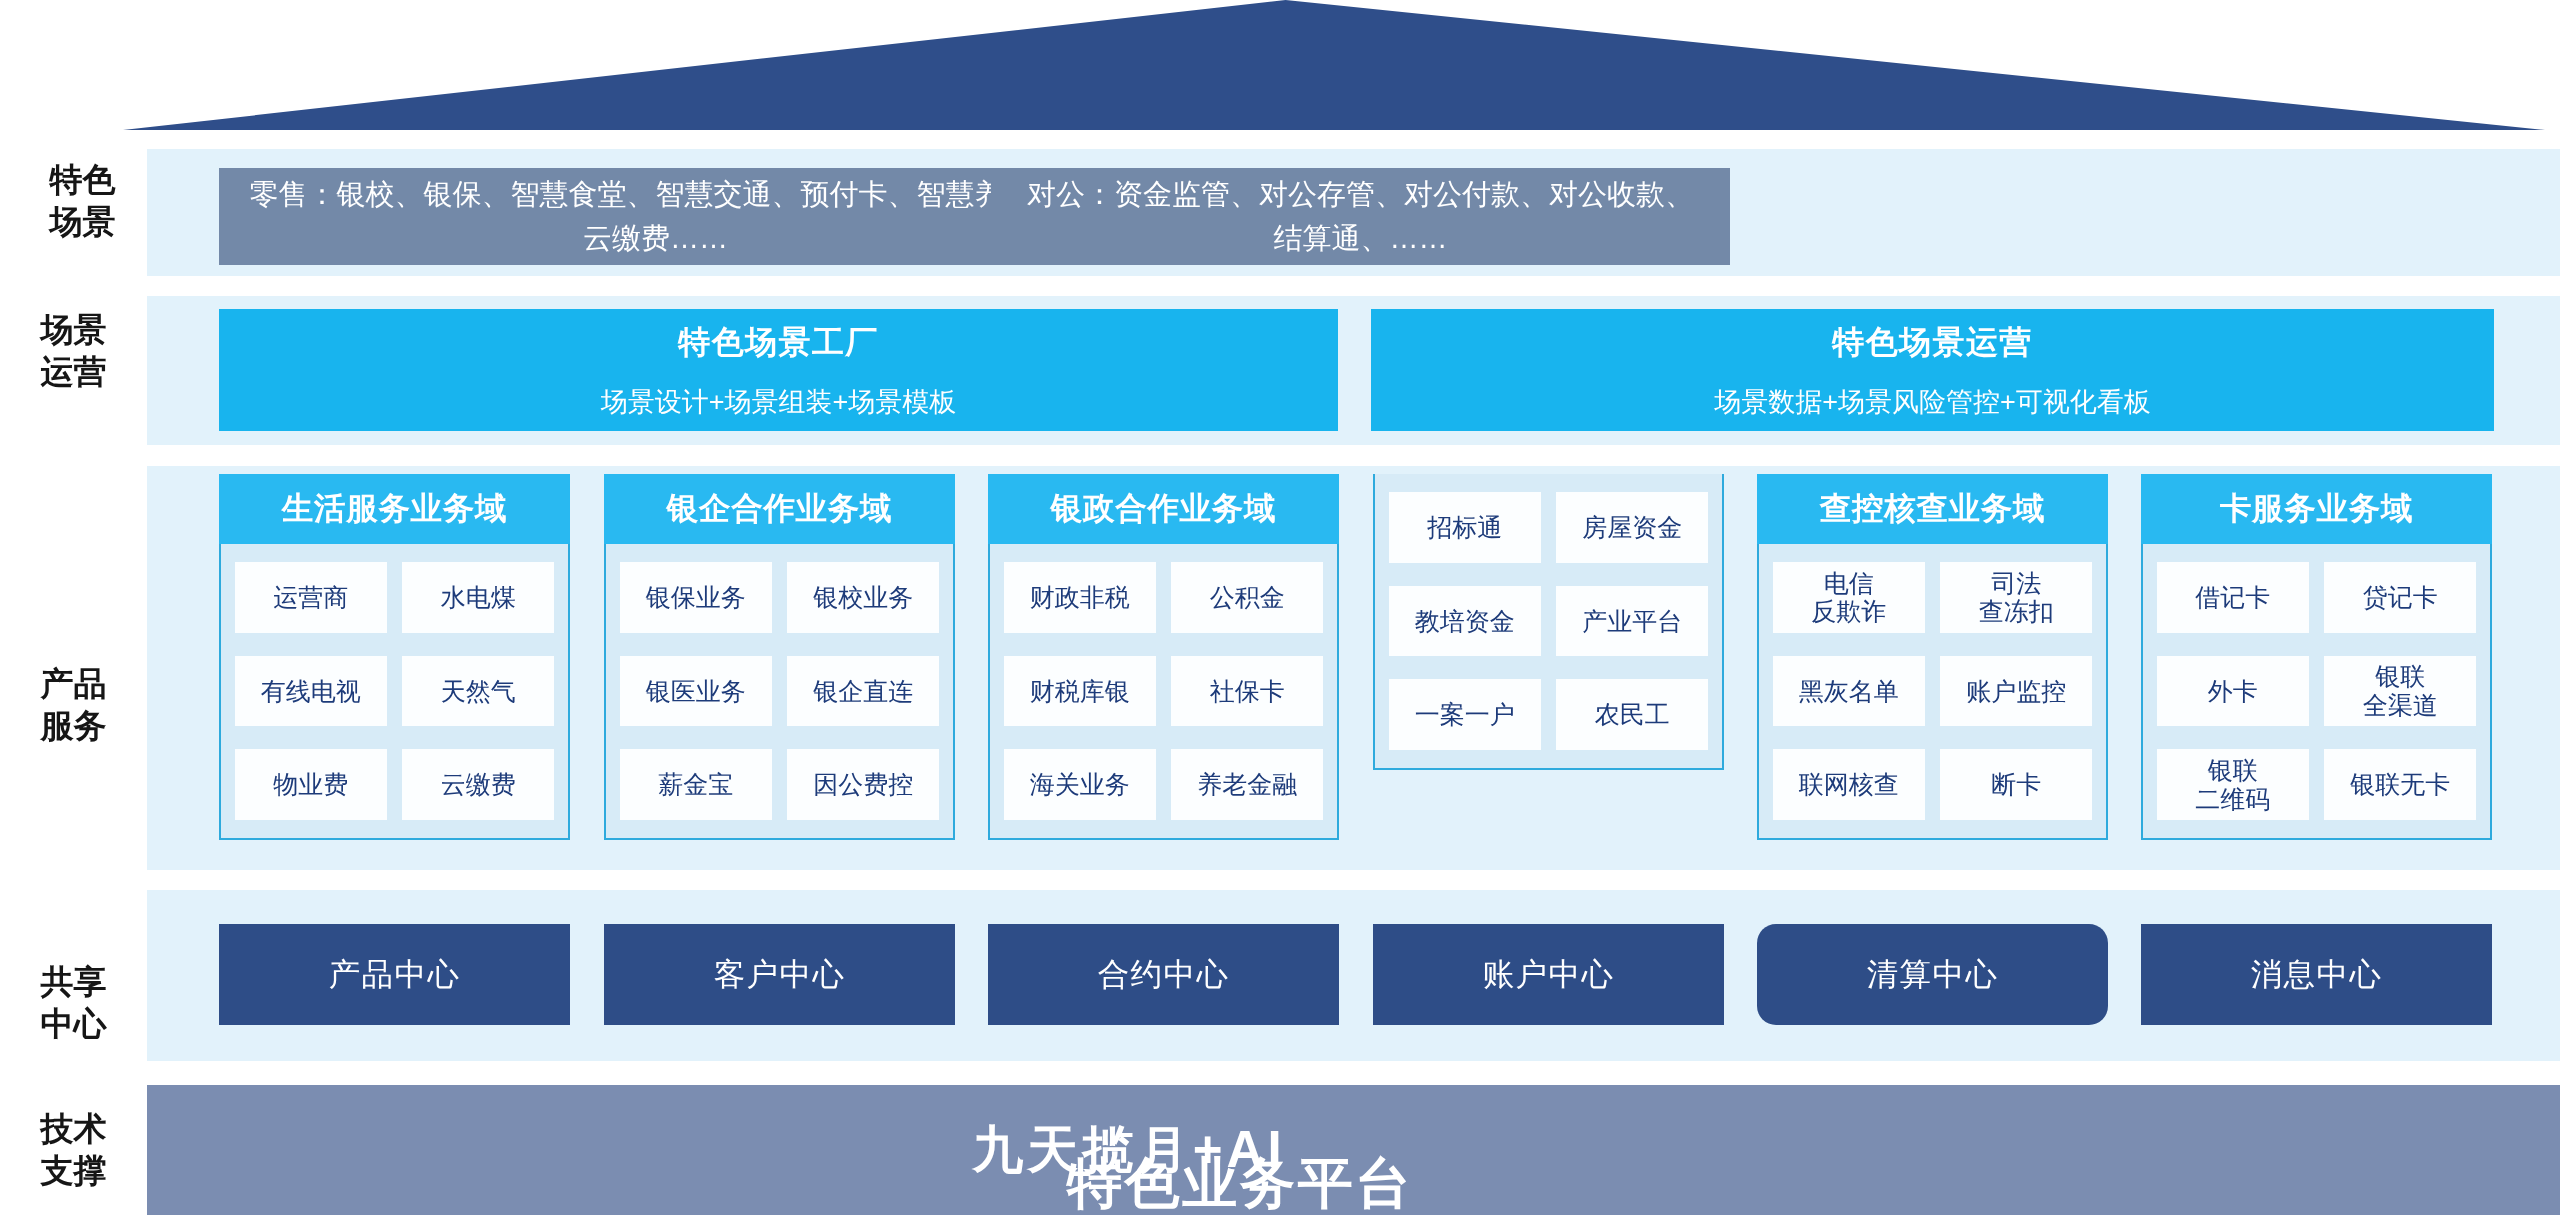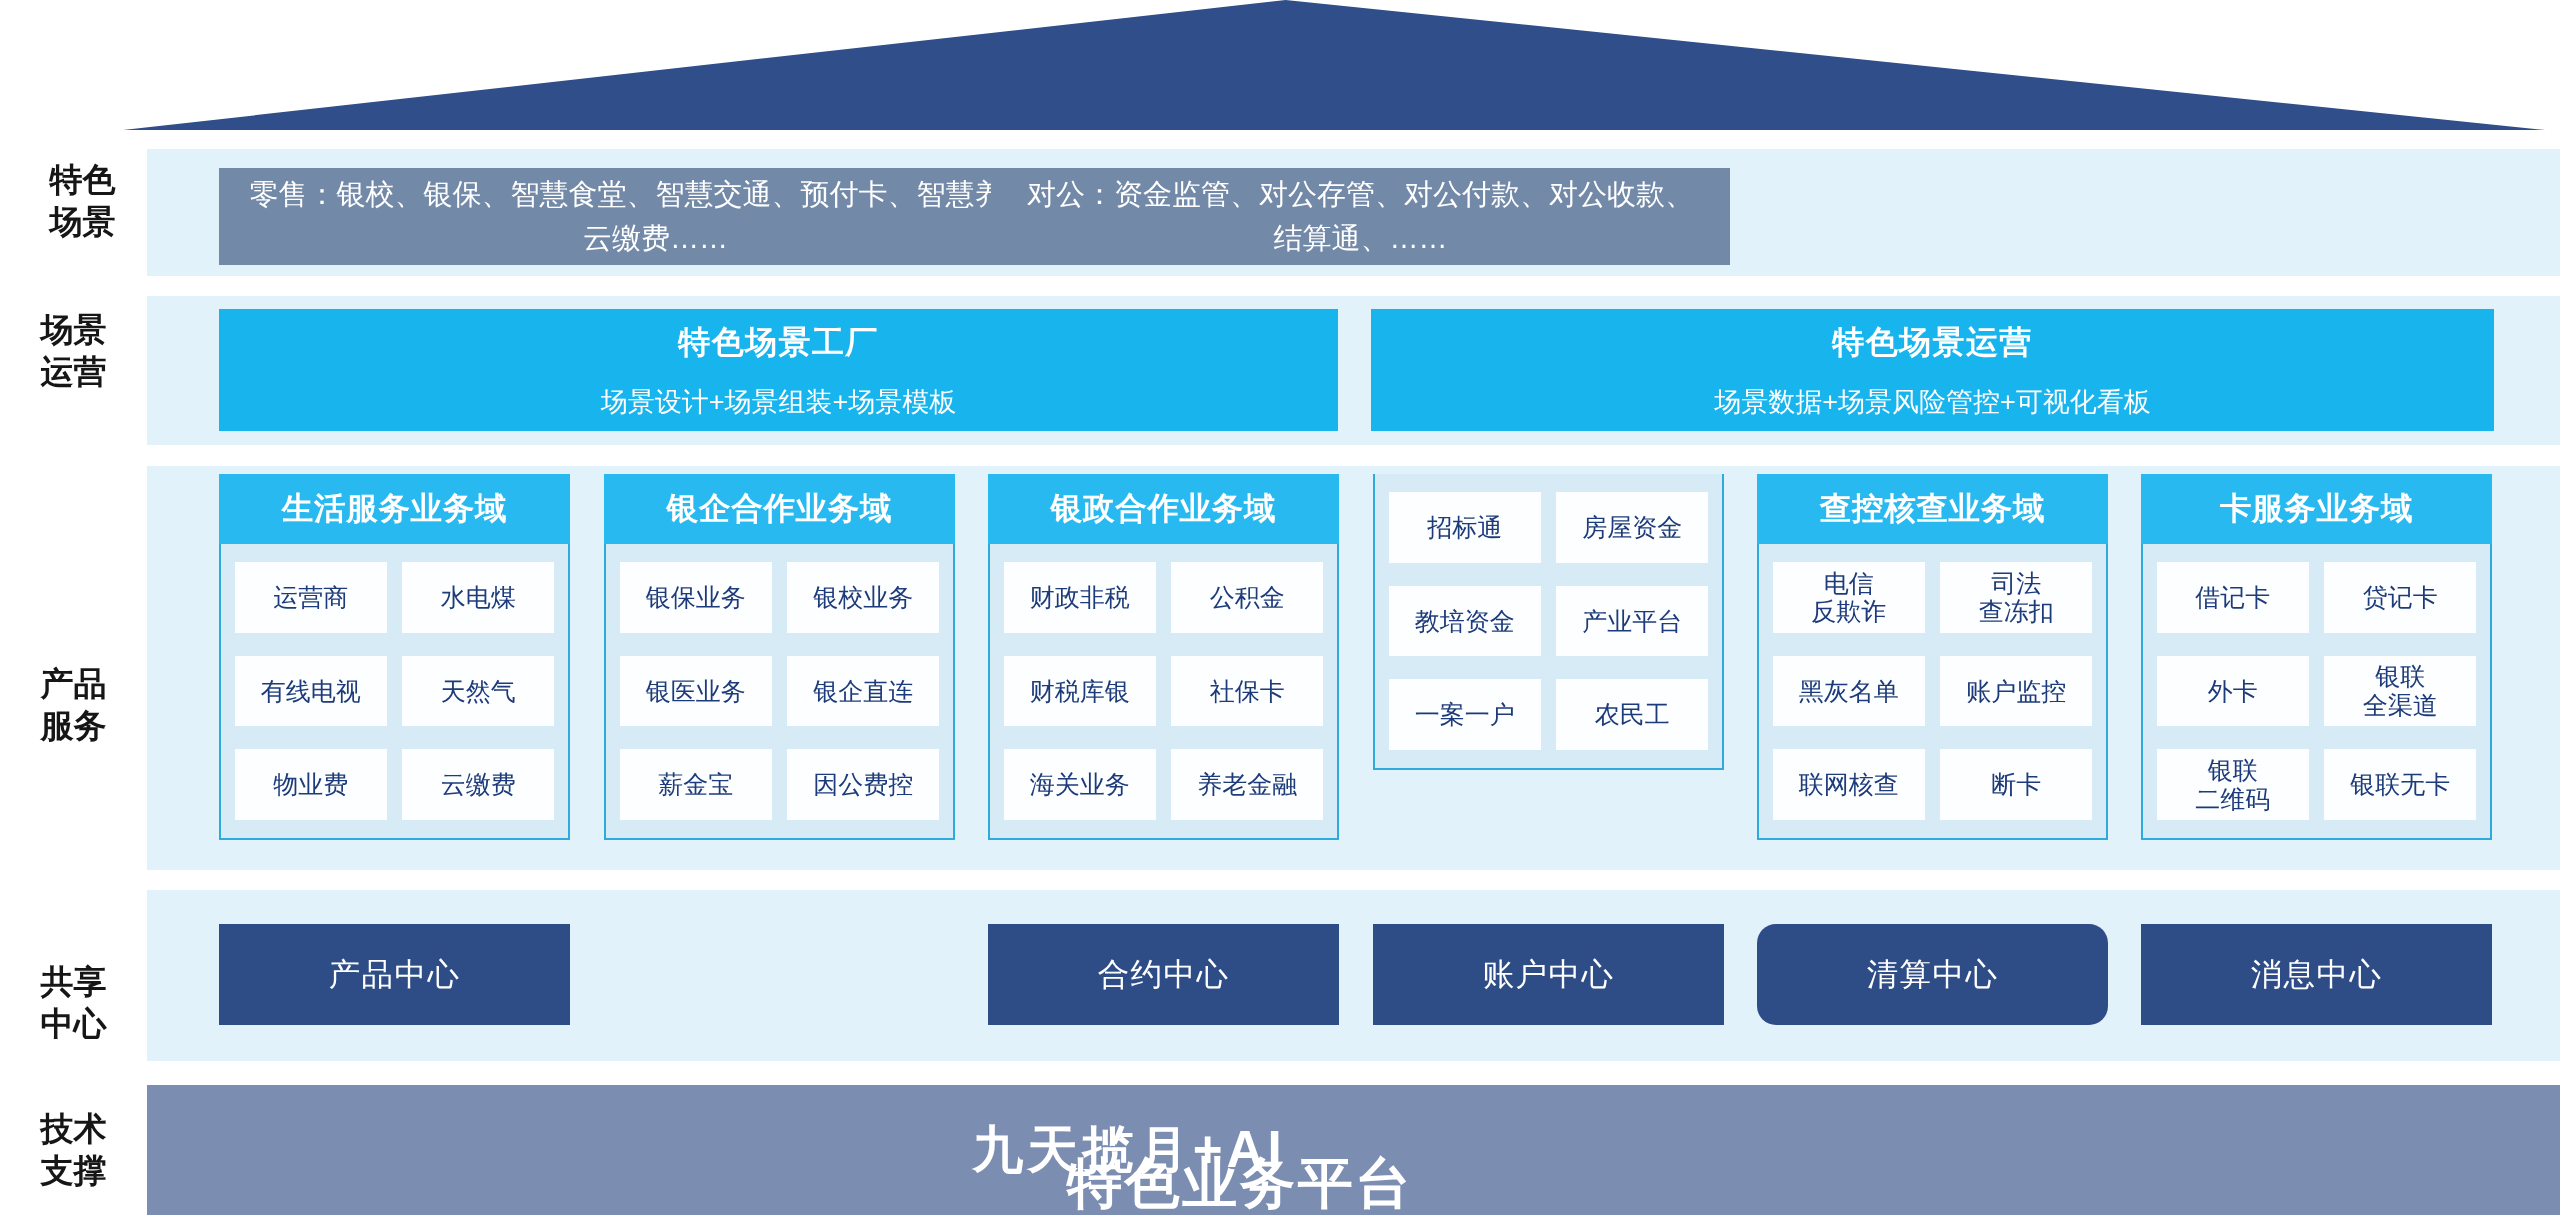--- a/index.html
+++ b/index.html
@@ -182,20 +182,21 @@
       <div class="chip">外卡</div>
       <div class="chip">银联
 全渠道</div>
       <div class="chip">银联
 二维码</div>
       <div class="chip">银联无卡</div>
     </div>
   </div>
 
   <div class="center-box" style="left:219px;">产品中心</div>
+  <div class="center-box" style="left:604px;">客户中心</div>
   <div class="center-box" style="left:988px;">合约中心</div>
   <div class="center-box" style="left:1373px;">账户中心</div>
   <div class="center-box" style="left:1757px;border-radius:19px;">清算中心</div>
   <div class="center-box" style="left:2141px;">消息中心</div>
 
   <div class="tech-banner-text">九天揽月+AI</div>
 
 </div>
 
 

